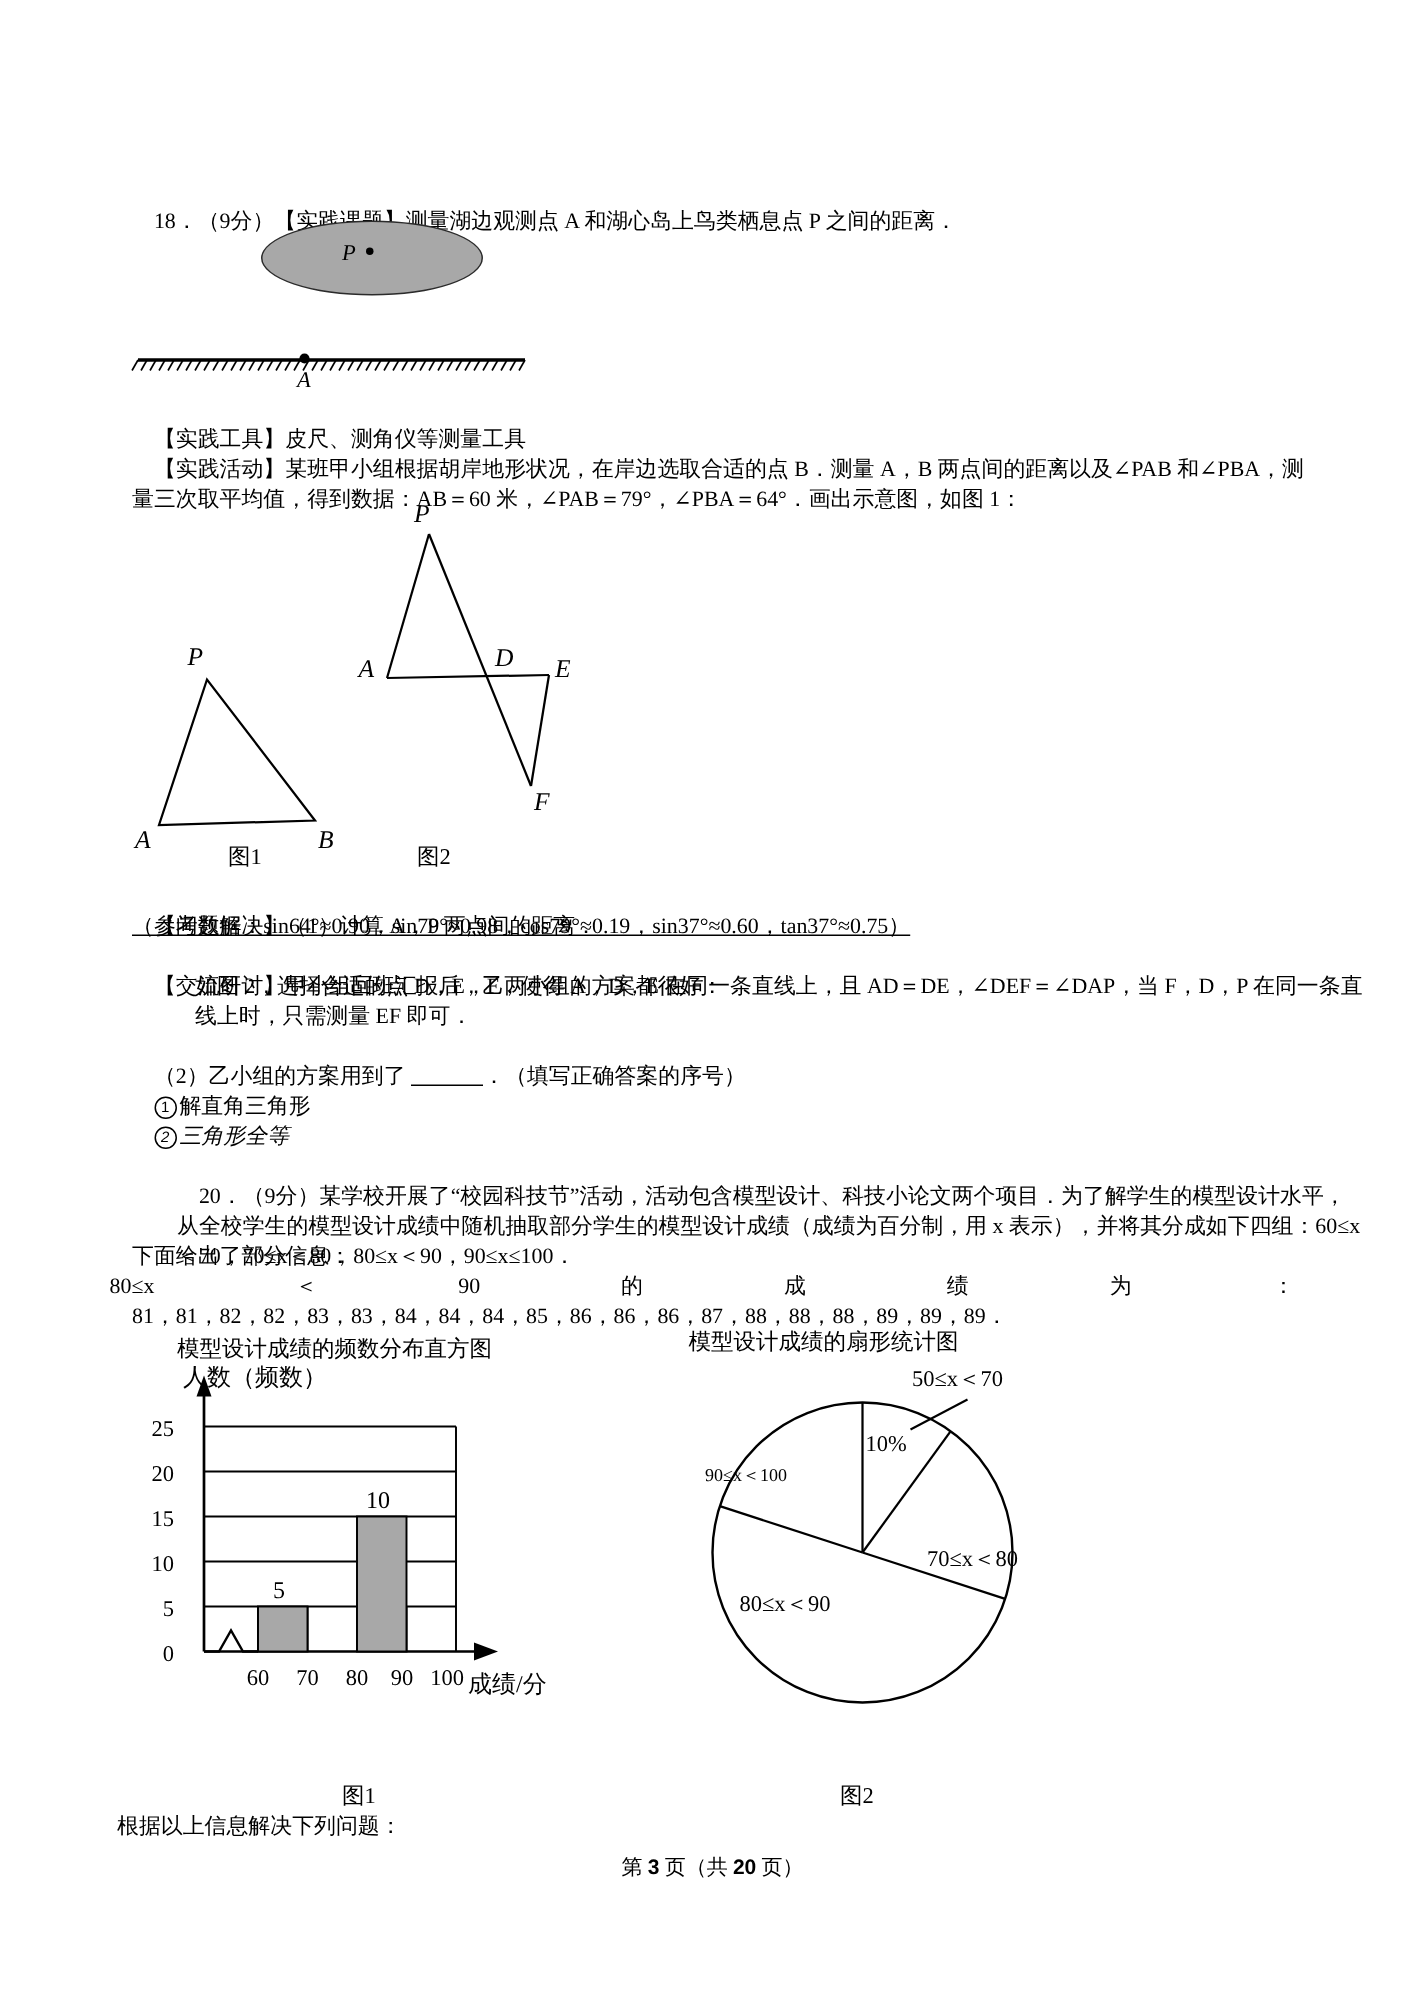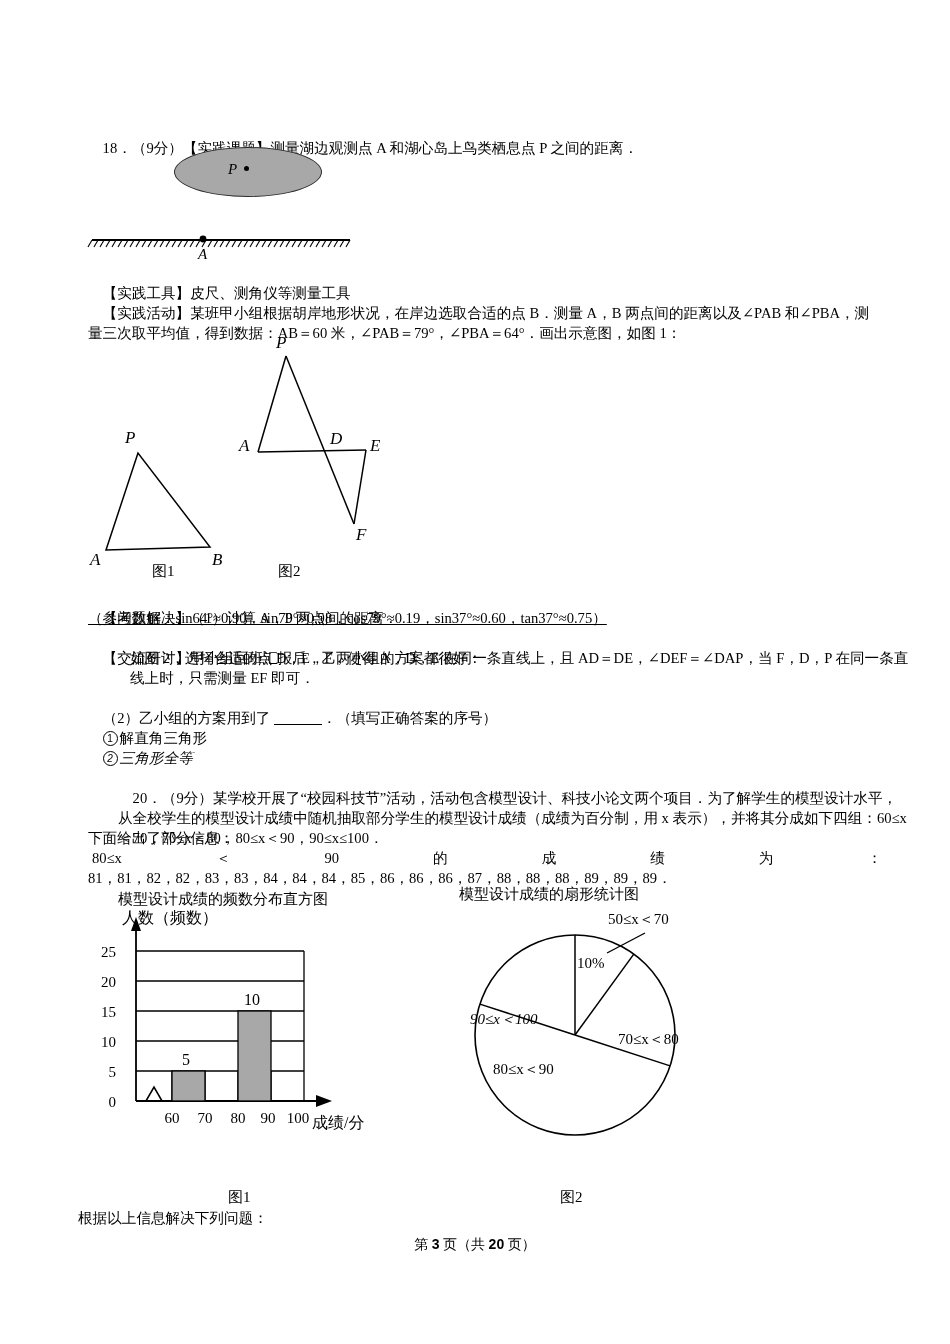--- a/index.html
+++ b/index.html
@@ -215,21 +215,21 @@
     <span class="circ">2</span><span>三角形全等</span>
   </div>
 
 
   <div class="abs txt hang" style="left:88px; top:768px; width:792px;">
     <span>20．</span><span>（9分）</span><span>某学校开展了“校园科技节”活动，活动包含模型设计、科技小论文两个项目．为了解学生的模型设计水平，从全校学生的模型设计成绩中随机抽取部分学生的模型设计成绩（成绩为百分制，用 x 表示），并将其分成如下四组：60≤x＜70，70≤x＜80，80≤x＜90，90≤x≤100．</span>
   </div>
 
   <div class="abs txt" style="left:88px; top:828px; width:800px;">下面给出了部分信息：</div>
 
-  <div class="abs txt" style="left:92px; top:848px; width:790px; display:flex; justify-content:space-between;">
+  <div class="abs txt" style="left:73px; top:848px; width:790px; display:flex; justify-content:space-between;">
     <span>80≤x</span>
     <span>＜</span>
     <span>90</span>
     <span>的</span>
     <span>成</span>
     <span>绩</span>
     <span>为</span>
     <span>：</span>
   </div>
 
@@ -300,21 +300,21 @@
       <line x1="120" y1="130" x2="24.9" y2="99.1" stroke="#000" stroke-width="1.5"></line>
 
       <line x1="152" y1="48" x2="190" y2="28" stroke="#000" stroke-width="1.4"></line>
     </svg>
   </div>
 
   <div class="abs" style="left:608px; top:910px; font-size:15px;">50≤x＜70</div>
   <div class="abs" style="left:577px; top:955px; font-size:15px;">10%</div>
   <div class="abs" style="left:618px; top:1030px; font-size:15px;">70≤x＜80</div>
   <div class="abs" style="left:493px; top:1060px; font-size:15px;">80≤x＜90</div>
-  <div class="abs" style="left:470px; top:1010px; font-size:15px;font-style:italic;">90≤x＜100</div>
+  <div class="abs" style="left:470px; top:975px; font-size:12px;">90≤x＜100</div>
 
   <div class="abs figlabel" style="left:228px; top:1188px;">图1</div>
   <div class="abs figlabel" style="left:560px; top:1188px;">图2</div>
 
   <div class="abs txt" style="left:78px; top:1208px; width:800px;">根据以上信息解决下列问题：</div>
 
   <div class="abs footer" style="left:0; top:1236px;">
     <span>第 </span><b>3</b><span> 页（共 </span><b>20</b><span> 页）</span>
   </div>
 

